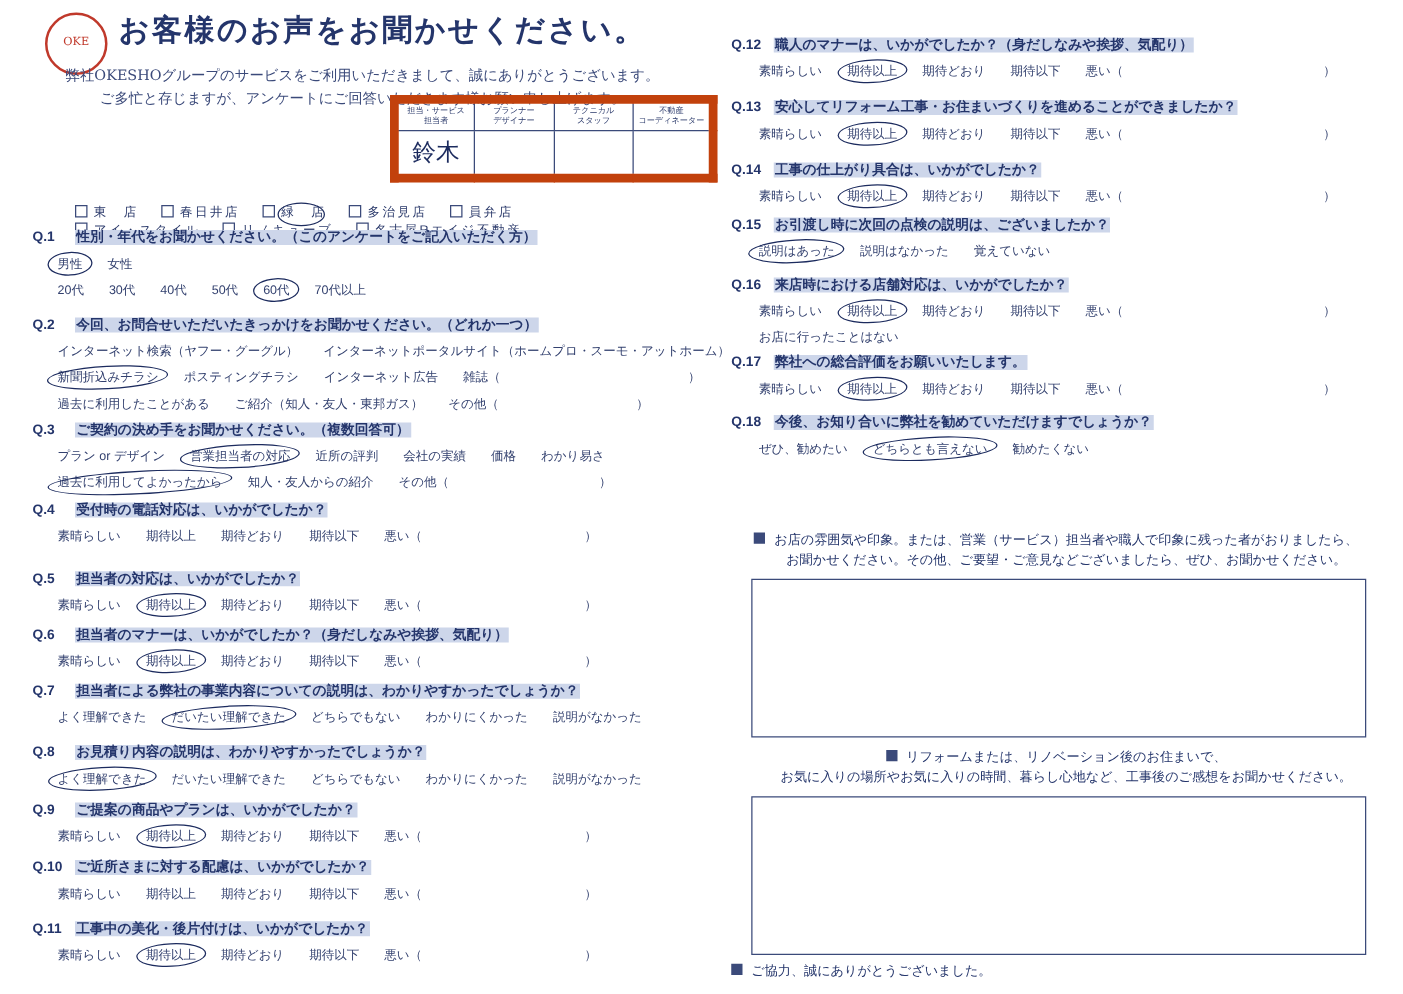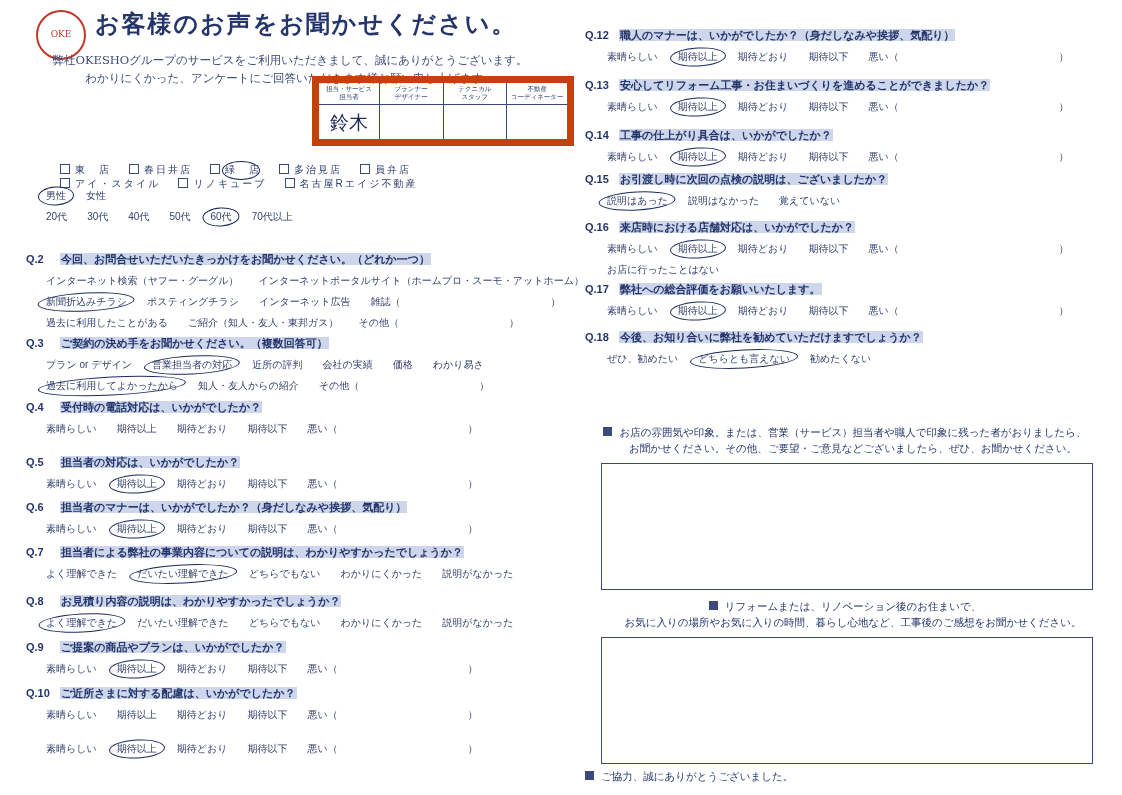--- a/index.html
+++ b/index.html
@@ -80,21 +80,21 @@
   <div class="col-left">
 
     <div class="stamp">
       <span>OKE</span>
     </div>
 
     <div class="title">お客様のお声をお聞かせください。</div>
 
     <div class="lead">
       <div>弊社OKESHOグループのサービスをご利用いただきまして、誠にありがとうございます。</div>
-      <div>わかりにくかった、アンケートにご回答いただきます様お願い申し上げます。</div>
+      <div>ご多忙と存じますが、アンケートにご回答いただきます様お願い申し上げます。</div>
     </div>
 
     <table class="staff-table">
       <tbody>
           <tr>
         <td>
               <div class="staff-head">担当・サービス<br>担当者</div>
             </td>
         <td>
               <div class="staff-head">プランナー<br>デザイナー</div>
@@ -112,20 +112,21 @@
         <td class="staff-body"><span class="sig"></span></td>
         <td class="staff-body"><span class="sig"></span></td>
       </tr>
     </tbody>
       </table>
 
     <div class="stores" id="stores"><span class="store"><span class="box"></span><span class="store-label">東　店</span></span><span class="store"><span class="box"></span><span class="store-label">春日井店</span></span><span class="store"><span class="box"></span><span class="store-label circled-store">緑　店</span></span><span class="store"><span class="box"></span><span class="store-label">多治見店</span></span><span class="store"><span class="box"></span><span class="store-label">員弁店</span></span><span class="store"><span class="box"></span><span class="store-label">アイ・スタイル</span></span><span class="store"><span class="box"></span><span class="store-label">リノキューブ</span></span><span class="store"><span class="box"></span><span class="store-label">名古屋Rエイジ不動産</span></span></div>
 
     <div id="left-questions">
         <div class="q" style="position: absolute; left: 26px; top: 182px;">
+          <div class="q-head"><span class="q-num">Q.1</span><span class="hl">性別・年代をお聞かせください。（このアンケートをご記入いただく方）</span></div>
           <div class="opts" style="margin-left: 20px;"><span class="opt circ" style="margin-right: 20px;">男性</span><span class="opt" style="margin-right: 20px;">女性</span></div>
           <div class="opts" style="margin-left: 20px;"><span class="opt" style="margin-right: 20px;">20代</span><span class="opt" style="margin-right: 20px;">30代</span><span class="opt" style="margin-right: 20px;">40代</span><span class="opt" style="margin-right: 20px;">50代</span><span class="opt circ" style="margin-right: 20px;">60代</span><span class="opt" style="margin-right: 20px;">70代以上</span></div>
         </div>
         <div class="q" style="position: absolute; left: 26px; top: 252px;">
           <div class="q-head"><span class="q-num">Q.2</span><span class="hl">今回、お問合せいただいたきっかけをお聞かせください。（どれか一つ）</span></div>
           <div class="opts" style="margin-left: 20px;"><span class="opt" style="margin-right: 20px;">インターネット検索（ヤフー・グーグル）</span><span class="opt" style="margin-right: 20px; text-align: center;">インターネットポータルサイト（ホームプロ・スーモ・アットホーム）</span></div>
           <div class="opts" style="margin-left: 20px;"><span class="opt circ" style="margin-right: 20px;">新聞折込みチラシ</span><span class="opt" style="margin-right: 20px;">ポスティングチラシ</span><span class="opt" style="margin-right: 20px;">インターネット広告</span><span class="opt" style="margin-right: 20px;">雑誌（　　　　　　　　　　　　　　　）</span></div>
           <div class="opts" style="margin-left: 20px;"><span class="opt" style="margin-right: 20px;">過去に利用したことがある</span><span class="opt" style="margin-right: 20px;">ご紹介（知人・友人・東邦ガス）</span><span class="opt" style="margin-right: 20px;">その他（　　　　　　　　　　　）</span></div>
         </div>
         <div class="q" style="position: absolute; left: 26px; top: 336px;">
@@ -155,20 +156,21 @@
         </div>
         <div class="q" style="position: absolute; left: 26px; top: 640px;">
           <div class="q-head"><span class="q-num">Q.9</span><span class="hl">ご提案の商品やプランは、いかがでしたか？</span></div>
           <div class="opts" style="margin-left: 20px;"><span class="opt" style="margin-right: 20px;">素晴らしい</span><span class="opt circ" style="margin-right: 20px;">期待以上</span><span class="opt" style="margin-right: 20px;">期待どおり</span><span class="opt" style="margin-right: 20px;">期待以下</span><span class="opt" style="margin-right: 20px;">悪い（　　　　　　　　　　　　　）</span></div>
         </div>
         <div class="q" style="position: absolute; left: 26px; top: 686px;">
           <div class="q-head"><span class="q-num">Q.10</span><span class="hl">ご近所さまに対する配慮は、いかがでしたか？</span></div>
           <div class="opts" style="margin-left: 20px;"><span class="opt" style="margin-right: 20px;">素晴らしい</span><span class="opt" style="margin-right: 20px;">期待以上</span><span class="opt" style="margin-right: 20px;">期待どおり</span><span class="opt" style="margin-right: 20px;">期待以下</span><span class="opt" style="margin-right: 20px;">悪い（　　　　　　　　　　　　　）</span></div>
         </div>
         <div class="q" style="position: absolute; left: 26px; top: 735px;">
+          <div class="q-head"><span class="q-num">Q.11</span><span class="hl">工事中の美化・後片付けは、いかがでしたか？</span></div>
           <div class="opts" style="margin-left: 20px;"><span class="opt" style="margin-right: 20px;">素晴らしい</span><span class="opt circ" style="margin-right: 20px;">期待以上</span><span class="opt" style="margin-right: 20px;">期待どおり</span><span class="opt" style="margin-right: 20px;">期待以下</span><span class="opt" style="margin-right: 20px;">悪い（　　　　　　　　　　　　　）</span></div>
         </div>
       </div>
   </div>
 
   <div class="col-right">
     <div id="right-questions">
         <div class="q" style="position: absolute; left: 10px; top: 28px;">
           <div class="q-head"><span class="q-num">Q.12</span><span class="hl">職人のマナーは、いかがでしたか？（身だしなみや挨拶、気配り）</span></div>
           <div class="opts" style="margin-left: 22px;"><span class="opt" style="margin-right: 20px;">素晴らしい</span><span class="opt circ" style="margin-right: 20px;">期待以上</span><span class="opt" style="margin-right: 20px;">期待どおり</span><span class="opt" style="margin-right: 20px;">期待以下</span><span class="opt" style="margin-right: 20px;">悪い（　　　　　　　　　　　　　　　　）</span></div>

